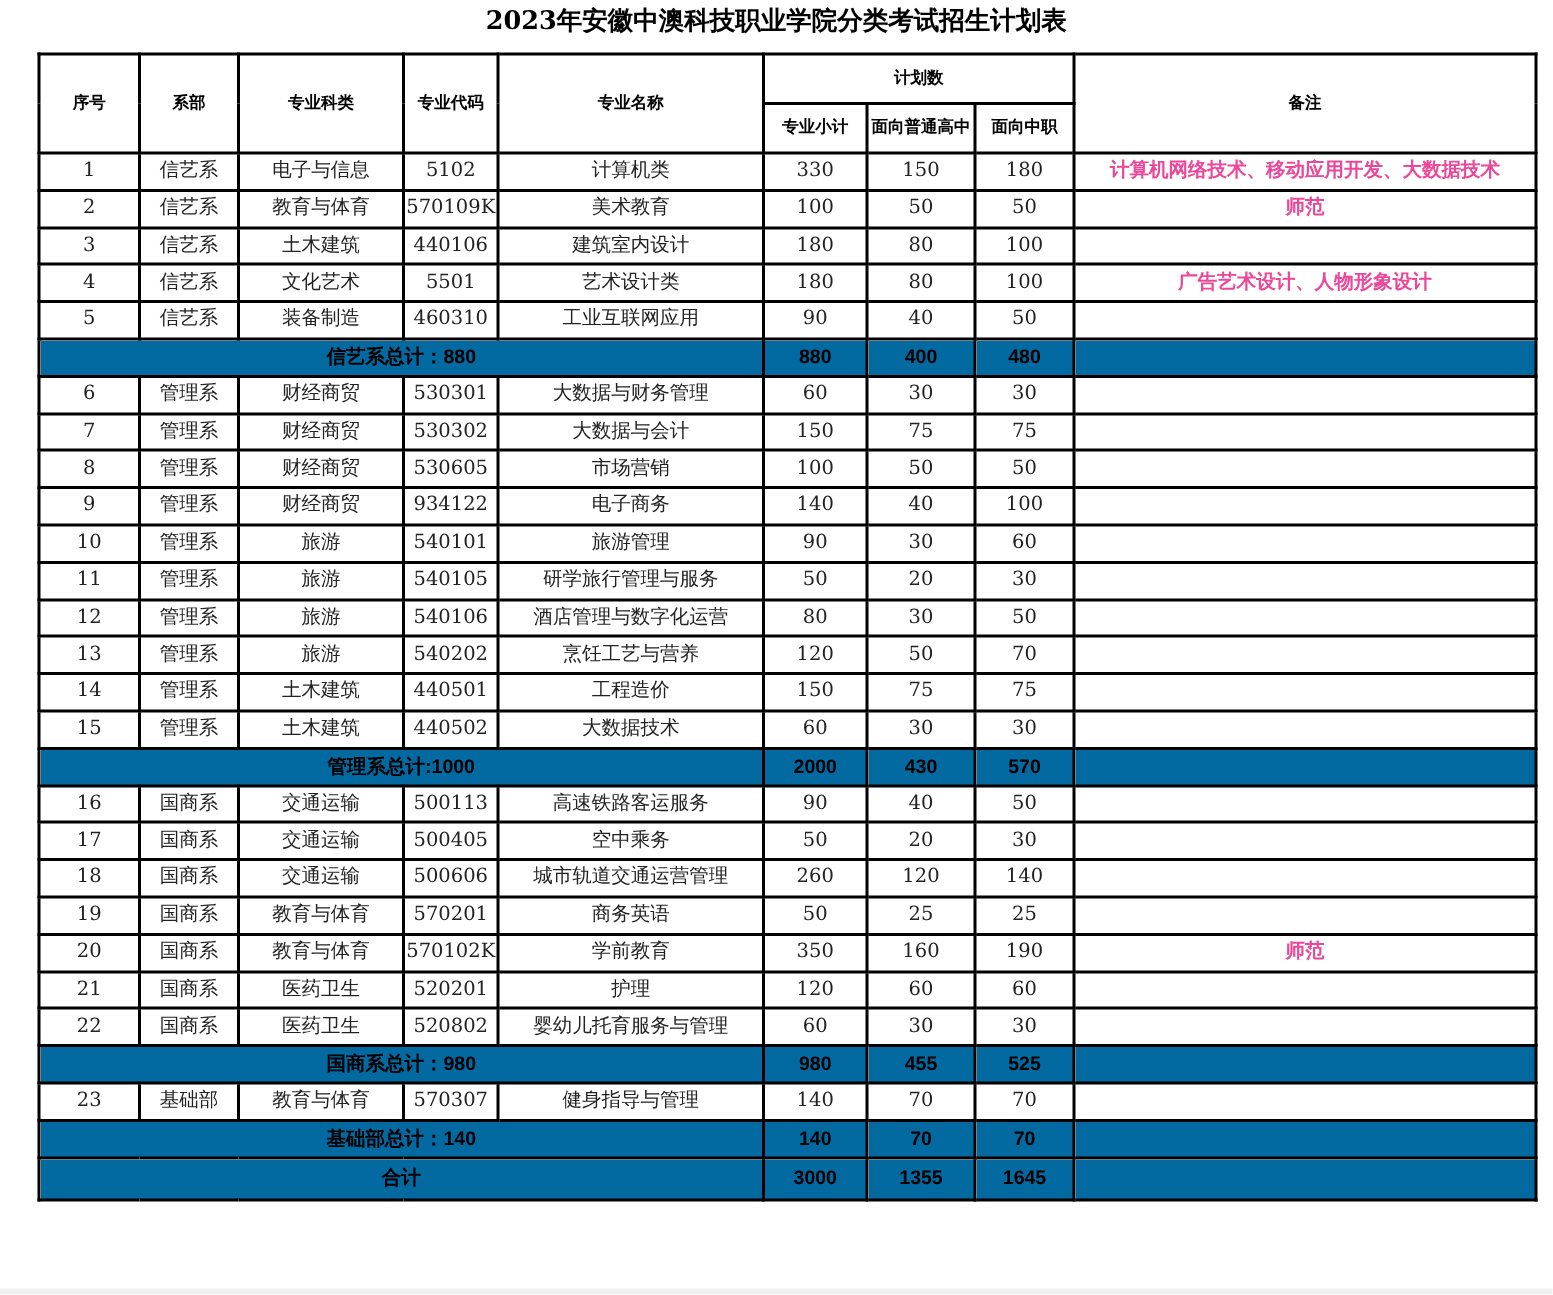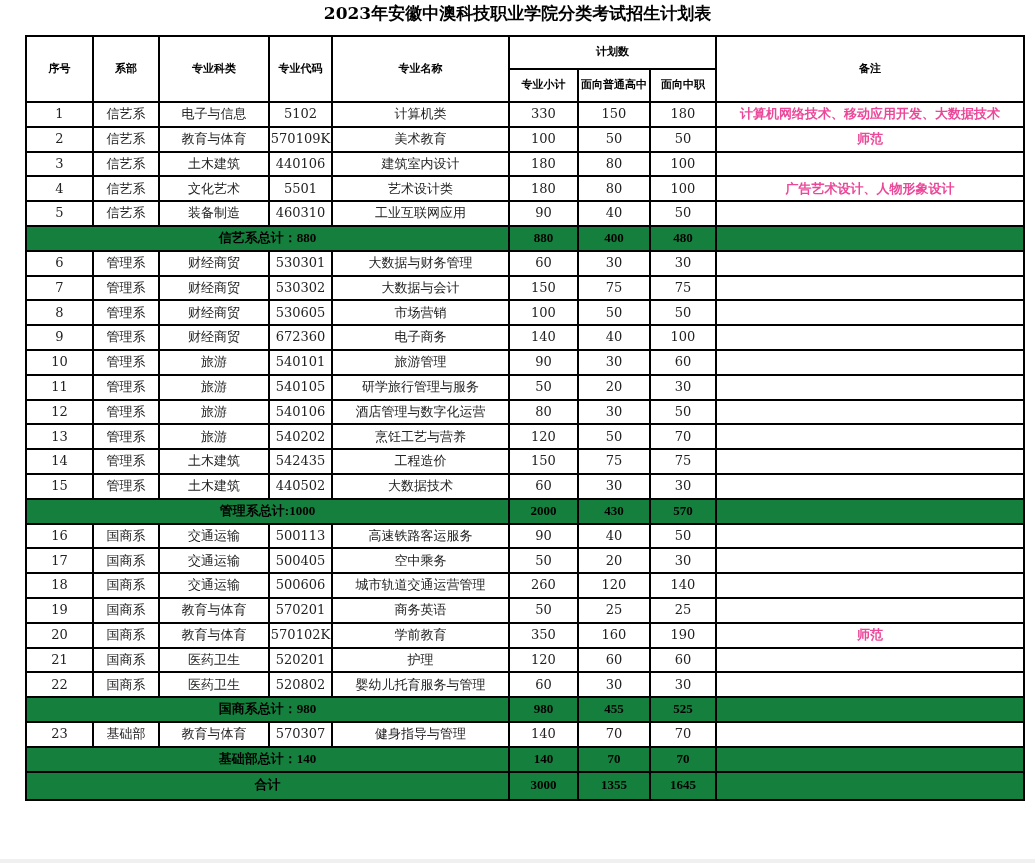--- a/index.html
+++ b/index.html
@@ -12,21 +12,21 @@
     position: absolute; left: 25px; top: 35px;
     border-collapse: collapse; table-layout: fixed;
     font-family: "DejaVu Serif", serif; font-size: 13px; color: #222;
   }
   table.plan td, table.plan th {
     border: 2px solid #000; padding: 0; text-align: center; vertical-align: middle;
     white-space: nowrap; overflow: hidden; line-height: 1.1;
   }
   table.plan th { font-family: "DejaVu Sans", sans-serif; font-weight: bold; font-size: 11px; color: #000; }
   tr.data td { height: 22.8px; }
-  tr.sub td, tr.grand td { background: #15803d; font-family: Liberation Serif, serif; font-weight: bold; color: #000; height: 22.8px; }
+  tr.sub td, tr.grand td { background: #0369a1; font-family: Liberation Sans, sans-serif; font-weight: bold; color: #000; height: 22.8px; }
   tr.grand td { height: 26px; font-size: 13px; }
   td.name { text-align: left; padding-left: 2px; }
   td.note { font-family: "DejaVu Sans", sans-serif; font-weight: bold; color: #ec4899; }
   .page-bottom { position: absolute; left: 0; top: 859px; width: 1035px; height: 4px; background: #f0f0f0; }
 </style>
 </head>
 <body>
 
 <div class="title">2023年安徽中澳科技职业学院分类考试招生计划表</div>
 
@@ -151,21 +151,21 @@
         <td class="name">市场营销</td>
         <td>100</td>
         <td>50</td>
         <td>50</td>
         <td class="note"></td>
       </tr>
       <tr class="data">
         <td>9</td>
         <td>管理系</td>
         <td>财经商贸</td>
-        <td>672360</td>
+        <td>934122</td>
         <td class="name">电子商务</td>
         <td>140</td>
         <td>40</td>
         <td>100</td>
         <td class="note"></td>
       </tr>
       <tr class="data">
         <td>10</td>
         <td>管理系</td>
         <td>旅游</td>
@@ -206,21 +206,21 @@
         <td class="name">烹饪工艺与营养</td>
         <td>120</td>
         <td>50</td>
         <td>70</td>
         <td class="note"></td>
       </tr>
       <tr class="data">
         <td>14</td>
         <td>管理系</td>
         <td>土木建筑</td>
-        <td>542435</td>
+        <td>440501</td>
         <td class="name">工程造价</td>
         <td>150</td>
         <td>75</td>
         <td>75</td>
         <td class="note"></td>
       </tr>
       <tr class="data">
         <td>15</td>
         <td>管理系</td>
         <td>土木建筑</td>

